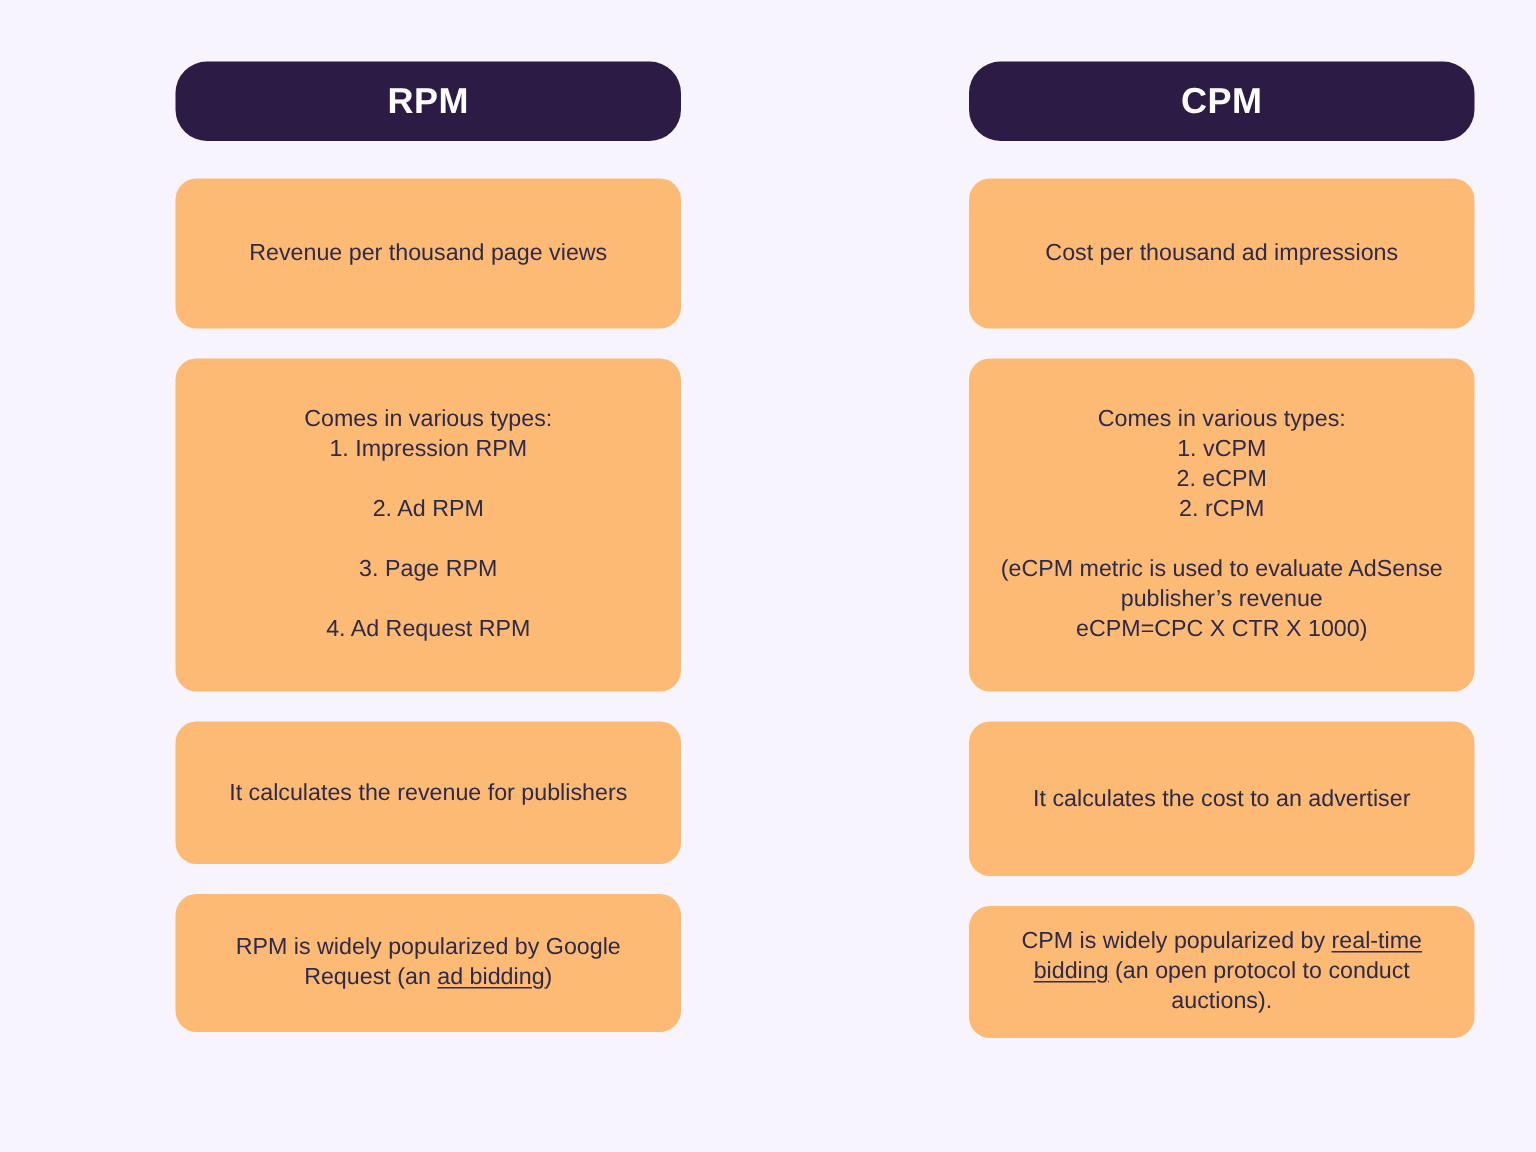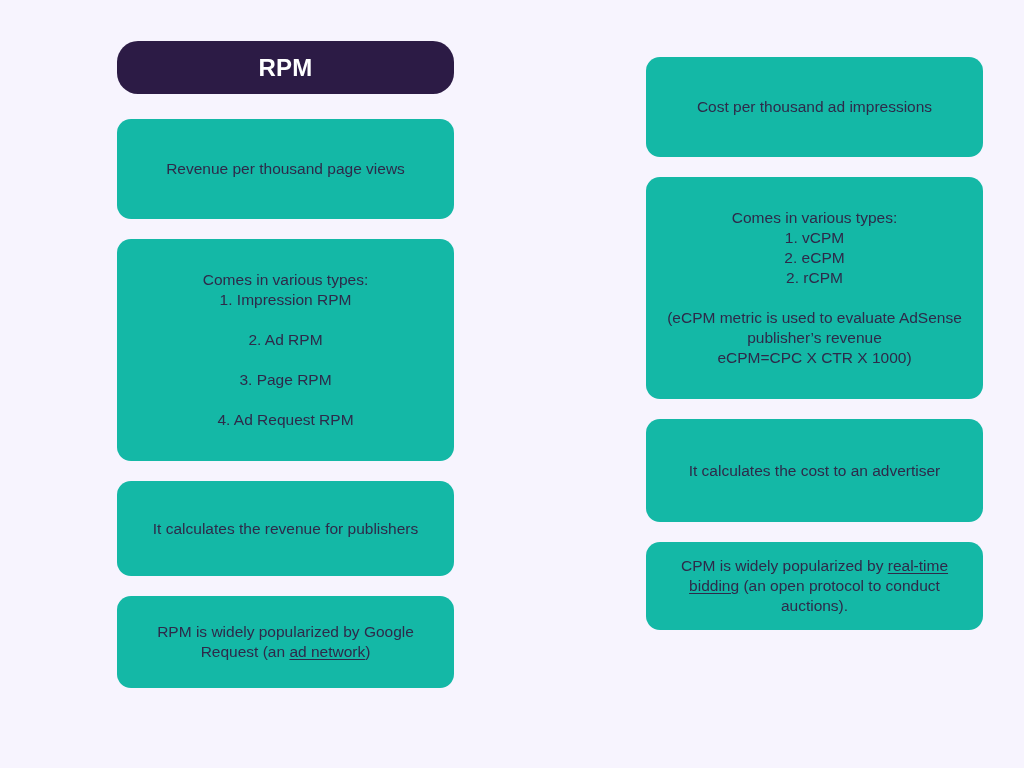--- a/index.html
+++ b/index.html
@@ -42,21 +42,21 @@
   .col-header-label {
     color: #ffffff;
     font-size: 24px;
     font-weight: bold;
     letter-spacing: 0.3px;
     line-height: 1;
   }
 
   .card {
     box-sizing: border-box;
-    background: #14b8a6;
+    background: #fdba74;
     border-radius: 14px;
     display: flex;
     align-items: center;
     justify-content: center;
     padding: 10px 18px;
     margin-bottom: 20px;
   }
   .card-text {
     color: #2e2a4a;
     font-size: 15.5px;
@@ -108,27 +108,30 @@
 3. Page RPM
 
 4. Ad Request RPM</span>
     </div>
 
     <div class="card card-calc-left">
       <span class="card-text">It calculates the revenue for publishers</span>
     </div>
 
     <div class="card card-popular-left">
-      <span class="card-text"><span>RPM is widely popularized by Google Request (an </span><a class="link" href="#">ad network</a><span>)</span></span>
+      <span class="card-text"><span>RPM is widely popularized by Google Request (an </span><a class="link" href="#">ad bidding</a><span>)</span></span>
     </div>
 
   </div>
 
   <div class="column column-right">
 
+    <div class="col-header">
+      <span class="col-header-label">CPM</span>
+    </div>
 
     <div class="card card-definition-right">
       <span class="card-text">Cost per thousand ad impressions</span>
     </div>
 
     <div class="card card-types-right">
       <span class="card-text">Comes in various types:
 1. vCPM
 2. eCPM
 2. rCPM

